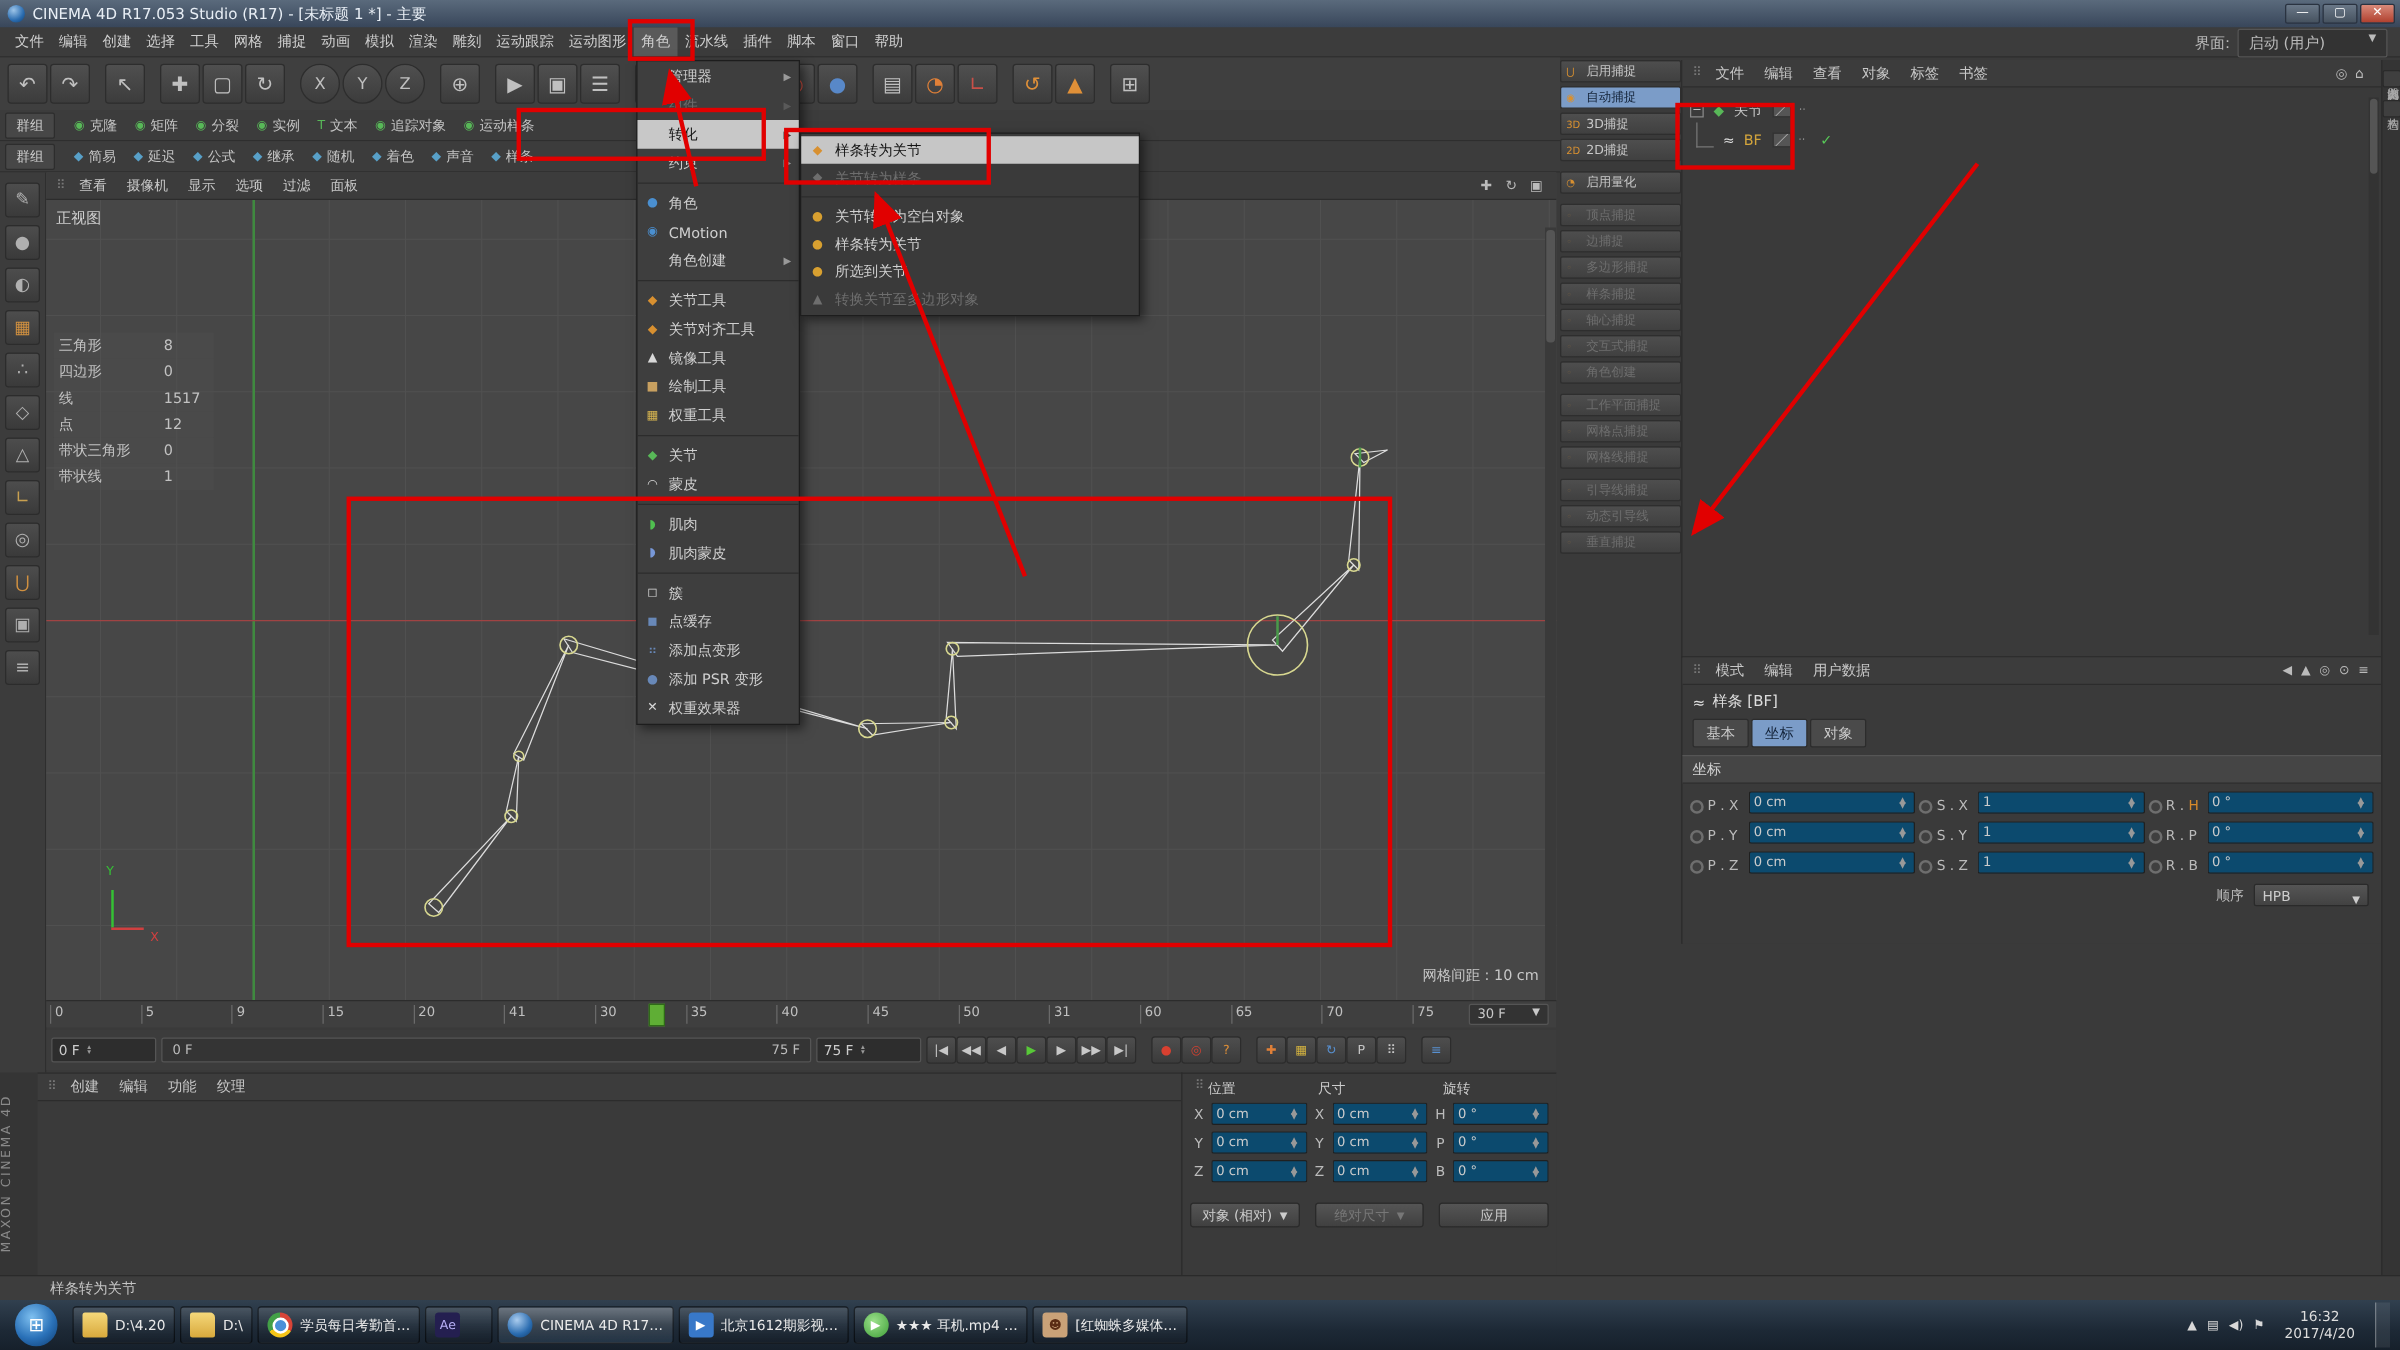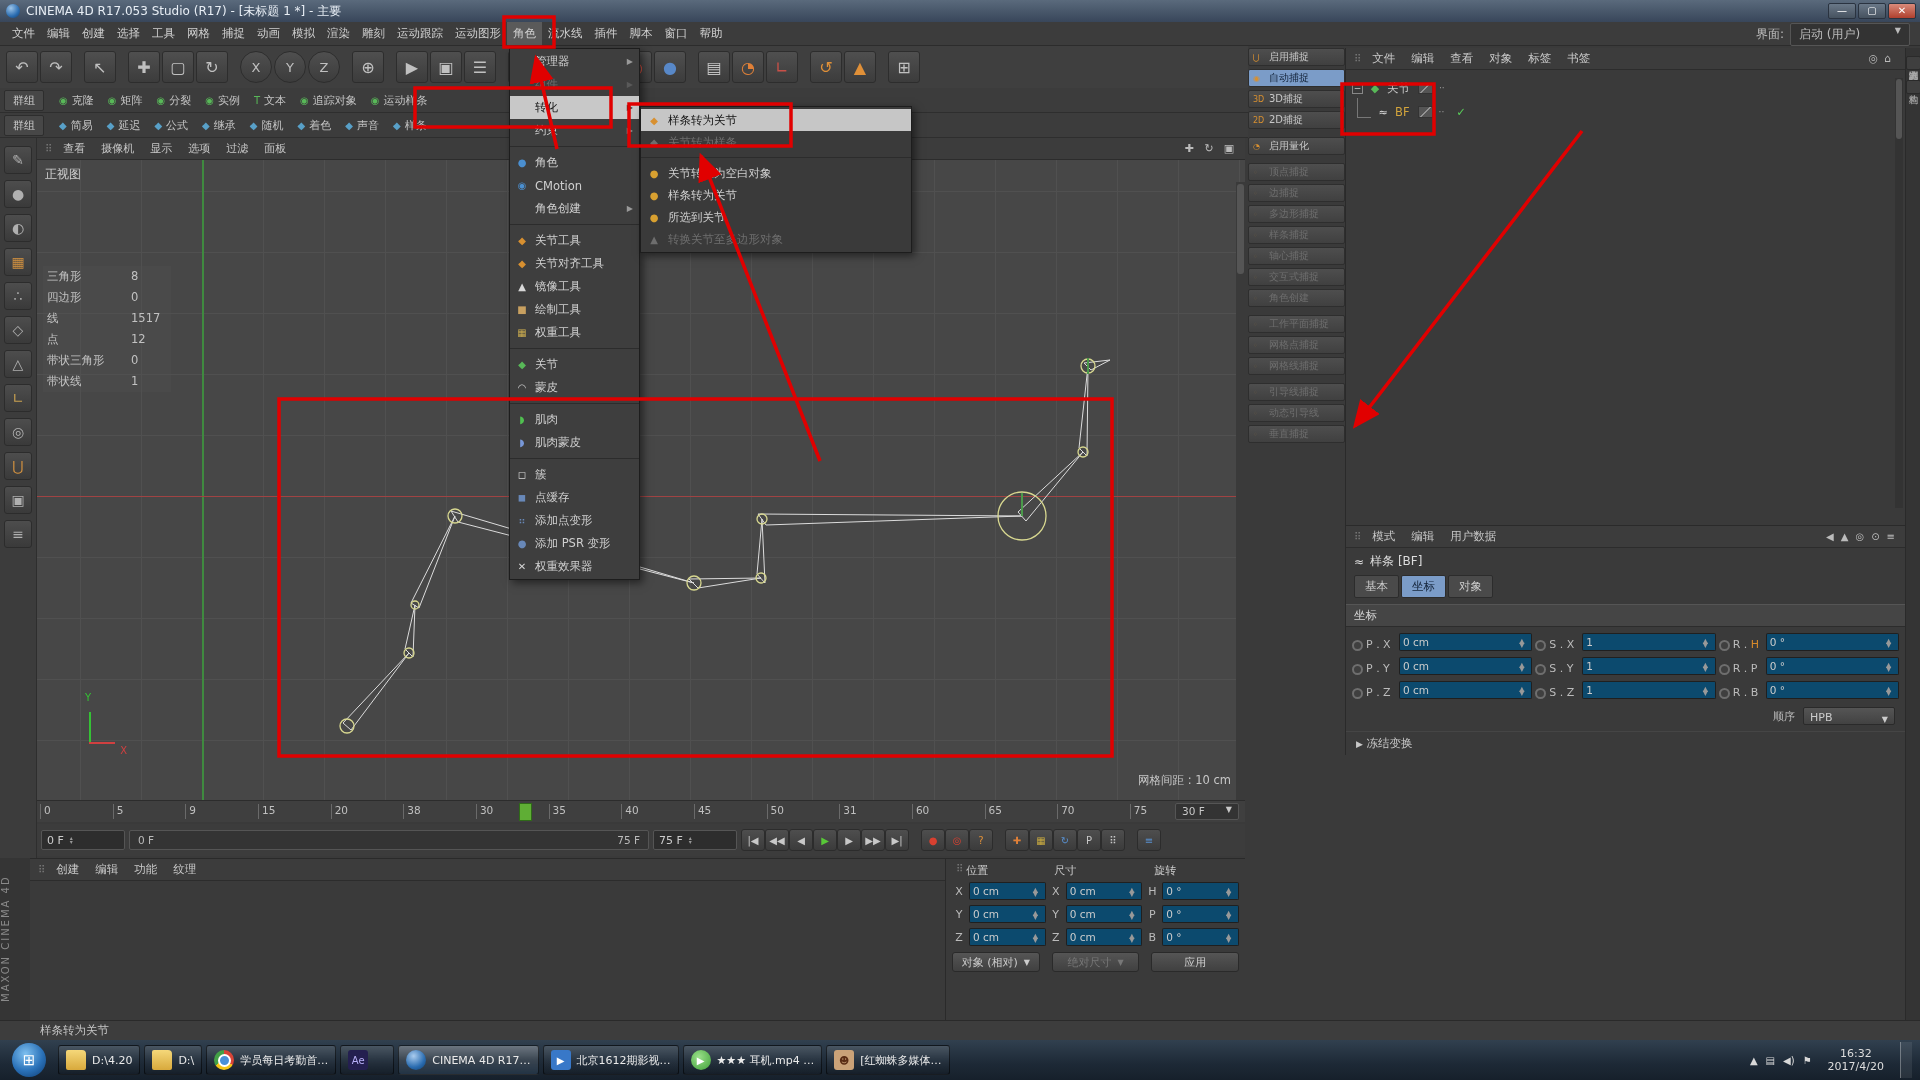--- a/index.html
+++ b/index.html
@@ -72,21 +72,21 @@
 .matman{position:absolute;left:30px;top:858px;width:915px;height:162px;background:#3a3a3a;border-top:1px solid #2a2a2a}
 .pmenu{height:22px;background:#3c3c3c;border-bottom:1px solid #2c2c2c;display:flex;align-items:center;font-size:11.5px;padding-left:4px}
 .maxon{position:absolute;left:0;top:858px;width:30px;height:162px;background:#353535;color:#8a8a8a;writing-mode:vertical-rl;transform:rotate(180deg);text-align:center;font-size:10px;letter-spacing:2px}
 .coordman{position:absolute;left:945px;top:858px;width:300px;height:162px;background:#3a3a3a;border-left:1px solid #2a2a2a;border-top:1px solid #2a2a2a;padding:4px 6px;font-size:11px}
 .cmhead{display:flex;color:#ccc;margin-bottom:4px;gap:0}
 .cmhead span{display:inline-block}
 .cmrow{display:flex;align-items:center;margin-bottom:5px;gap:3px}
 .cin{height:18px;background:#0c4a6e;border:1px solid #1f1f1f;border-top-color:#202020;border-radius:2px;display:flex;align-items:center;justify-content:space-between;padding:0 3px;color:#ccc;flex:1}
 .cin i{font-style:normal;font-size:10.5px}
 .clab{width:14px;text-align:center;color:#bbb}
-.cmbtns{display:flex;gap:12px;margin-top:6px}
+.cmbtns{display:flex;gap:12px;margin-top:16px}
 .cmbtn{flex:1;height:20px;background:linear-gradient(#555,#404040);border:1px solid #2a2a2a;border-radius:3px;color:#ccc;font-size:11px;display:flex;align-items:center;justify-content:center;gap:6px}
 .cmbtn[data-s="dis"]{color:#777}
 
 .snapcol{position:absolute;left:1248px;top:48px;width:97px;height:440px}
 .snaprow{height:18px;margin-bottom:3px;background:linear-gradient(#4e4e4e,#404040);border:1px solid #2e2e2e;border-radius:2px;display:flex;align-items:center;gap:4px;padding:0 4px;font-size:10px;color:#c8c8c8;white-space:nowrap}
 .snaprow[data-s~="hl"]{background:#7b9cc8;color:#14243a}
 .snaprow[data-s~="dis"]{color:#6e6e6e}
 .snaprow[data-s~="g"]{margin-top:8px}
 .snico{font-size:8px;color:#d89030;min-width:12px}
 .snaprow[data-s~="dis"] .snico{color:#8a6a40;opacity:.5}
@@ -413,21 +413,21 @@
  </div>
 
  <div class="ruler">
   <div class="ticks">
 
   <span class="tick">0</span>
         <span class="tick">5</span>
         <span class="tick">9</span>
         <span class="tick">15</span>
         <span class="tick">20</span>
-        <span class="tick">38</span>
+        <span class="tick">41</span>
         <span class="tick">30</span>
         <span class="tick">35</span>
         <span class="tick">40</span>
         <span class="tick">45</span>
         <span class="tick">50</span>
         <span class="tick">31</span>
         <span class="tick">60</span>
         <span class="tick">65</span>
         <span class="tick">70</span>
         <span class="tick">75</span>
@@ -827,21 +827,20 @@
           </span>
    </div>
   </div>
   <div class="orderrow">
    <span>顺序</span>
    <span class="orderbox">
           <span>HPB</span>
           <span style="font-size:8px">▼</span>
         </span>
   </div>
-  <div class="freeze"><span style="font-size:9px">▶</span> <span>冻结变换</span></div>
  </div>
 
  <div class="sidetabs">
 
  <span class="stab">内容浏览器</span>
       <span class="stab">构造</span>
     </div>
 
  <div class="statusbar">
       <span>样条转为关节</span>

